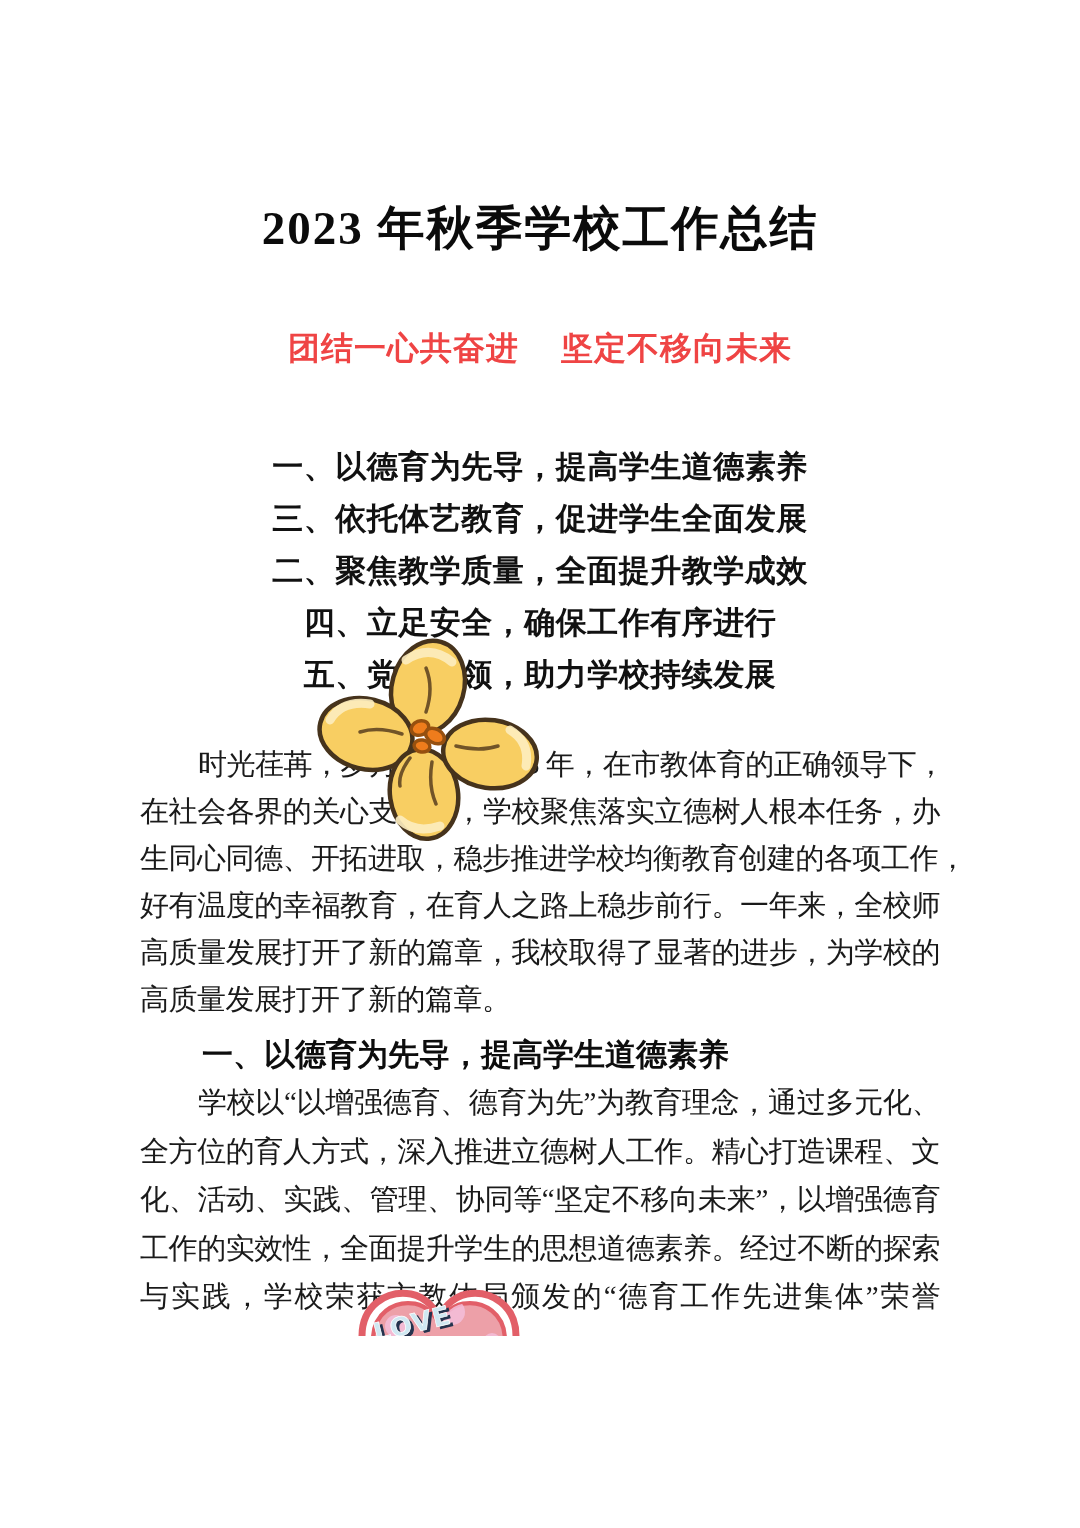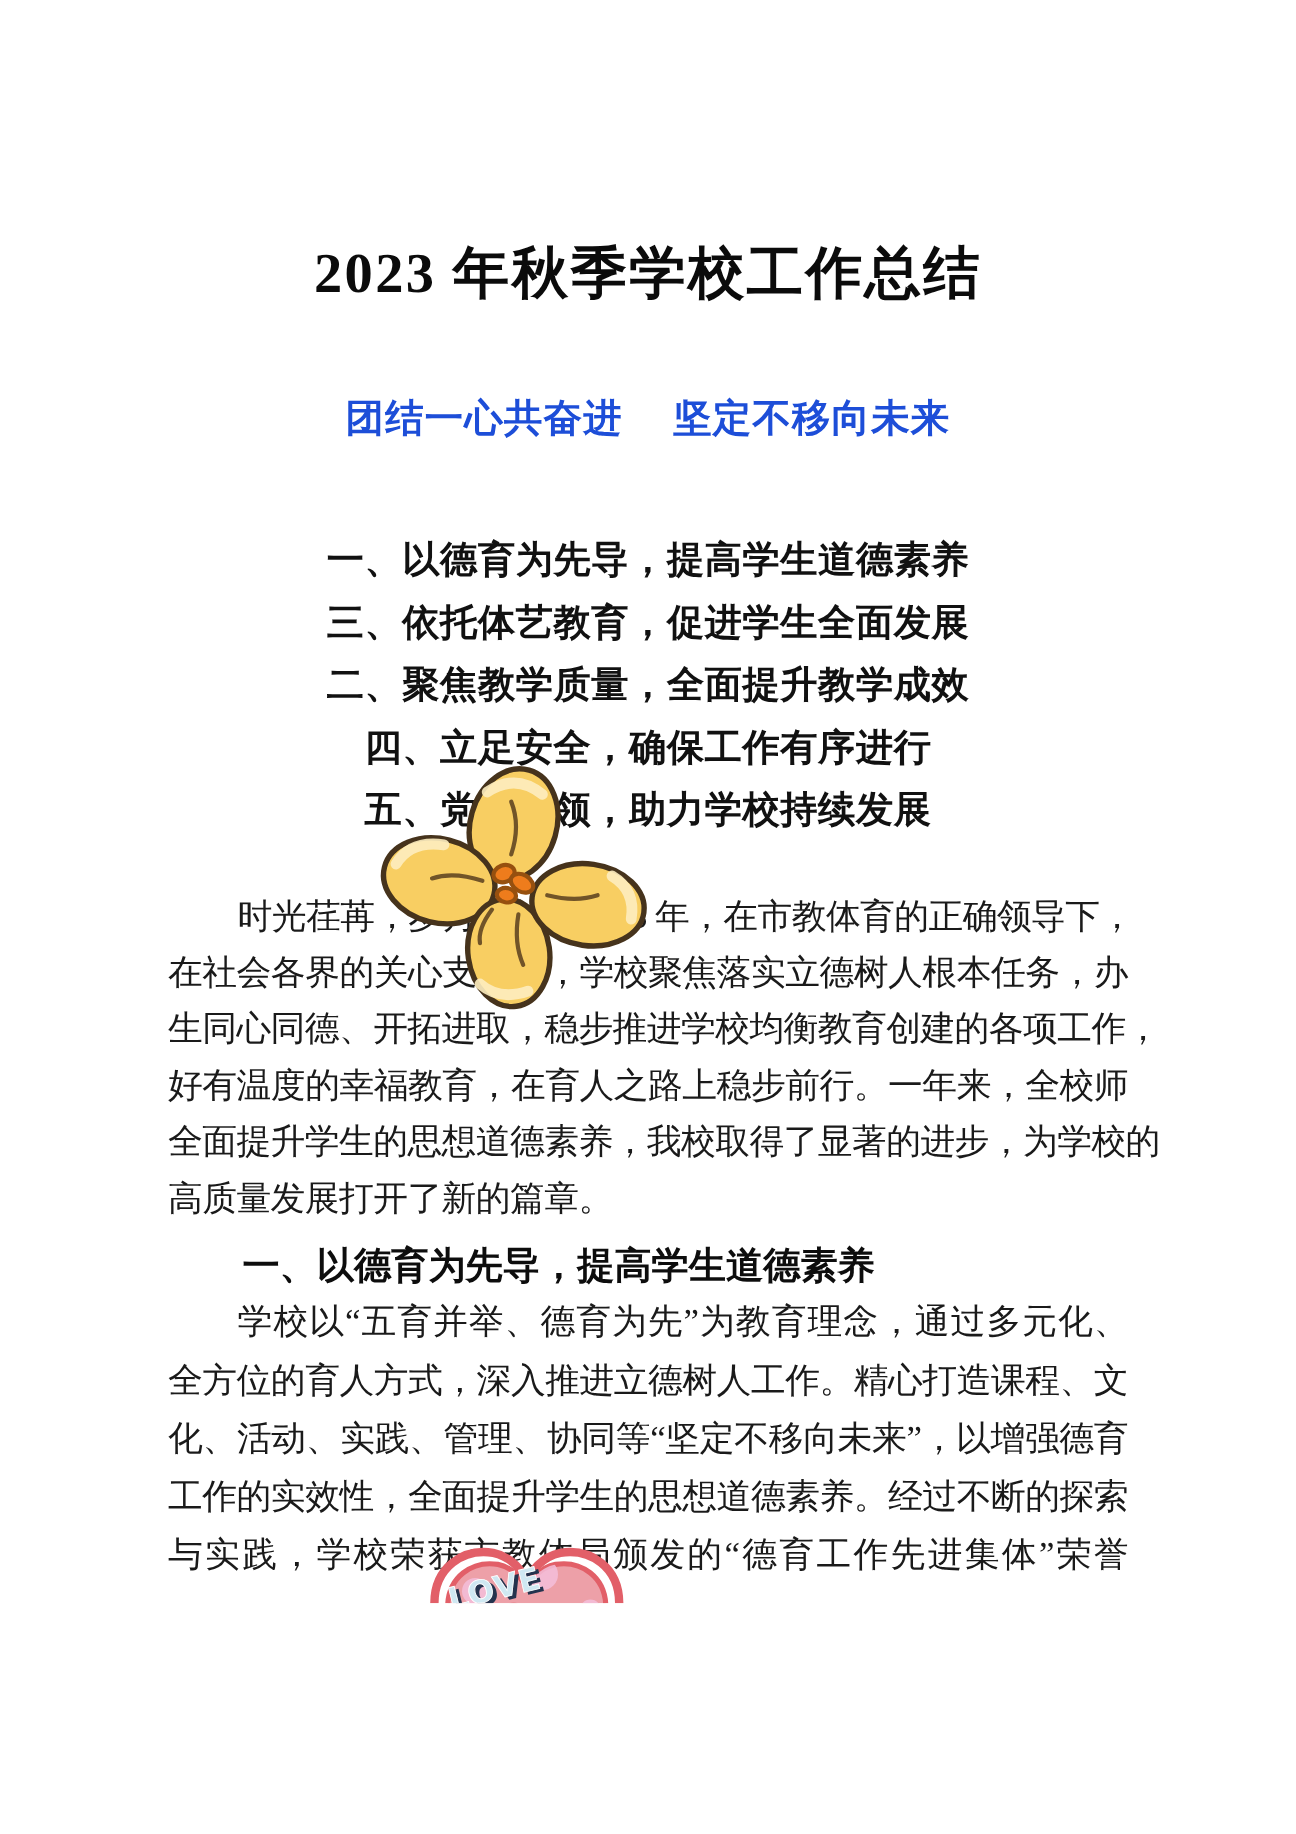--- a/index.html
+++ b/index.html
@@ -72,43 +72,43 @@
   .flower-sticker{left:314px;top:634px;width:234px;height:208px;}
   .heart-sticker{left:354px;top:1284px;width:170px;height:160px;}
 </style>
 </head>
 <body>
 
 <div class="page">
 
   <div class="doc-title">2023 年秋季学校工作总结</div>
 
-  <div class="doc-subtitle" style="color:#1d4ed8;">团结一心共奋进　 坚定不移向未来</div>
+  <div class="doc-subtitle" style="color:#ef4444;">团结一心共奋进　 坚定不移向未来</div>
 
   <div class="toc">
     <div class="toc-line">一、以德育为先导，提高学生道德素养</div>
     <div class="toc-line">三、依托体艺教育，促进学生全面发展</div>
     <div class="toc-line">二、聚焦教学质量，全面提升教学成效</div>
     <div class="toc-line">四、立足安全，确保工作有序进行</div>
     <div class="toc-line">五、党建引领，助力学校持续发展</div>
   </div>
 
   <div class="bodytext p1">
     <div class="line indent">时光荏苒，岁月如梭，2023 年，在市教体育的正确领导下，</div>
     <div class="line">在社会各界的关心支持下，学校聚焦落实立德树人根本任务，办</div>
     <div class="line">生同心同德、开拓进取，稳步推进学校均衡教育创建的各项工作，</div>
     <div class="line">好有温度的幸福教育，在育人之路上稳步前行。一年来，全校师</div>
-    <div class="line">全面提升学生的思想道德素养，我校取得了显著的进步，为学校的</div>
+    <div class="line">高质量发展打开了新的篇章，我校取得了显著的进步，为学校的</div>
     <div class="line end">高质量发展打开了新的篇章。</div>
   </div>
 
   <div class="section-heading">一、以德育为先导，提高学生道德素养</div>
 
   <div class="bodytext p2">
-    <div class="line indent">学校以“五育并举、德育为先”为教育理念，通过多元化、</div>
+    <div class="line indent">学校以“以增强德育、德育为先”为教育理念，通过多元化、</div>
     <div class="line">全方位的育人方式，深入推进立德树人工作。精心打造课程、文</div>
     <div class="line">化、活动、实践、管理、协同等“坚定不移向未来”，以增强德育</div>
     <div class="line">工作的实效性，全面提升学生的思想道德素养。经过不断的探索</div>
     <div class="line">与实践，学校荣获市教体局颁发的“德育工作先进集体”荣誉</div>
   </div>
 
   <div class="sticker flower-sticker">
     <svg width="234" height="208" viewBox="0 0 234 208" xmlns="http://www.w3.org/2000/svg">
       <g stroke="#46331c" stroke-width="4.5" stroke-linecap="round">
 

